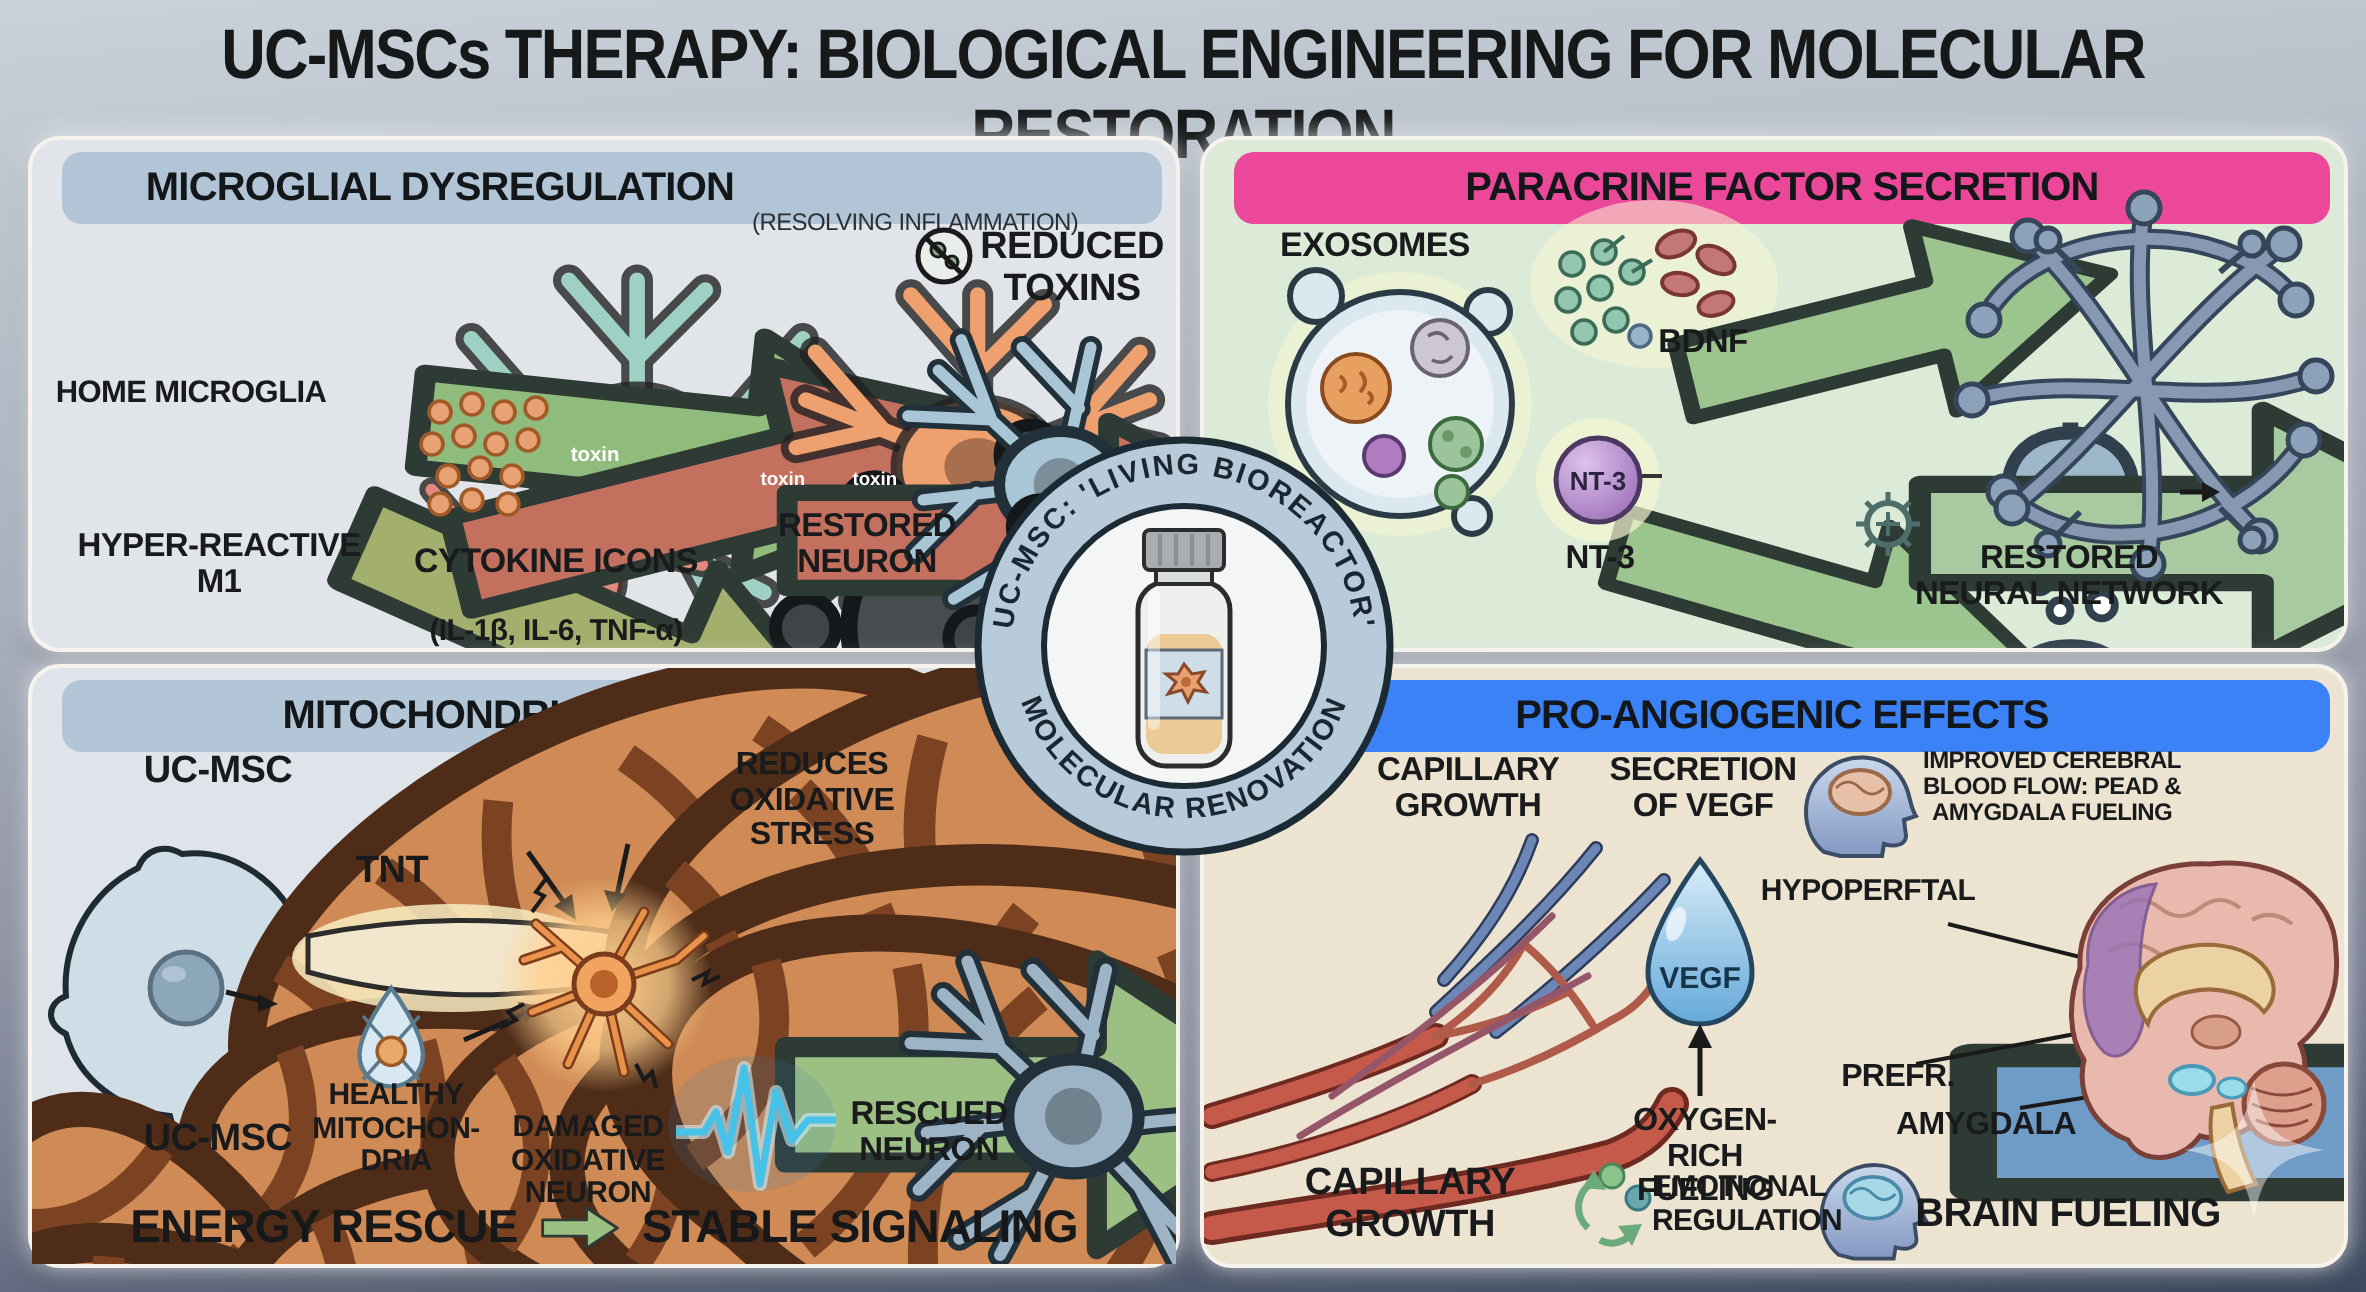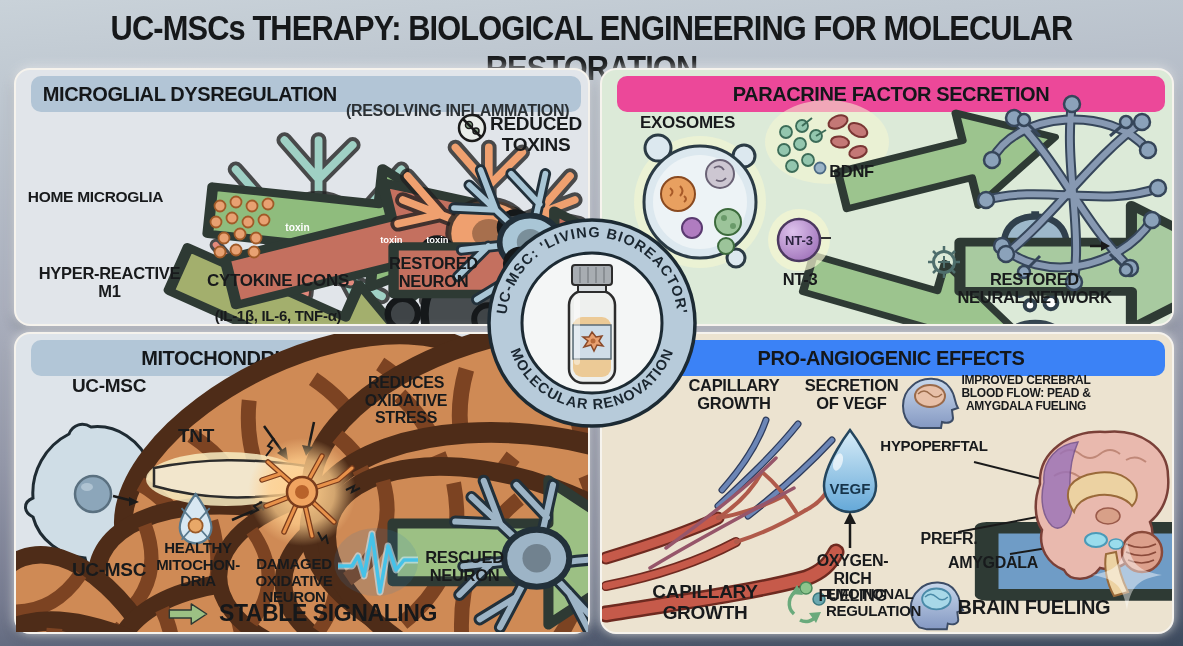--- a/index.html
+++ b/index.html
@@ -9,21 +9,21 @@
     background:linear-gradient(175deg,#c9d2d9 0%,#bfc8d1 12%,#a9aebc 42%,#9397a8 62%,#767b90 80%,#4d586d 94%,#3c4a5e 100%);
   }
   .main-title{position:absolute;top:8px;left:0;width:100%;text-align:center;
     font-size:35px;font-weight:800;color:#16181a;letter-spacing:-1px;}
   .main-title span{display:inline-block;transform:scaleX(.88);transform-origin:center;}
   .panel{position:absolute;border-radius:16px;border:2px solid #f6f3ed;
     box-shadow:0 0 12px rgba(255,255,255,.8),0 5px 12px rgba(15,25,40,.4);}
   .phead{position:absolute;left:15px;right:7px;top:6px;height:36px;border-radius:10px;
     display:flex;align-items:center;justify-content:center;gap:9px;white-space:nowrap;}
   .phead .t1{font-weight:800;font-size:20px;color:#14171a;letter-spacing:-.4px;}
-  .phead .t2{font-weight:700;font-size:16px;color:#2b3034;letter-spacing:-.3px;margin-top:33px;}
+  .phead .t2{font-weight:400;font-size:12px;color:#2b3034;letter-spacing:-.3px;margin-top:33px;}
   .psvg{position:absolute;left:0;top:0;}
   .lbl{position:absolute;font-weight:800;color:#181a1c;line-height:1.1;
     white-space:pre-line;text-align:center;letter-spacing:-.3px;z-index:3;}
   .lbl.left{text-align:left;}
   .badge{position:absolute;left:482px;top:213px;z-index:6;}
   .arc{font-weight:800;font-size:14.5px;letter-spacing:1.1px;fill:#1a2630;
     font-family:"Liberation Sans",sans-serif;}
   svg text{font-family:"Liberation Sans",sans-serif;}
   .footer-row{position:absolute;left:0;right:0;bottom:5px;display:flex;align-items:center;
     justify-content:center;gap:10px;font-weight:800;font-size:23px;color:#16181a;
@@ -390,20 +390,21 @@
     <div class="lbl" style="left:132px;top:206px;width:100px;font-size:15px;">HEALTHY
 MITOCHON-
 DRIA</div>
     <div class="lbl" style="left:228px;top:206px;width:100px;font-size:15px;margin-top:16px;">DAMAGED
 OXIDATIVE
 NEURON</div>
     <div class="lbl" style="left:396px;top:214px;width:105px;font-size:16.5px;">RESCUED
 NEURON</div>
     <div class="lbl" style="left:38px;top:226px;width:110px;font-size:19px;">UC-MSC</div>
     <div class="footer-row">
+      <span>ENERGY RESCUE</span>
       <svg width="42" height="26" viewBox="0 0 100 64">
           <g color="#9cc084">
             <use href="#sym-arrow"></use>
           </g>
         </svg>
       <span>STABLE SIGNALING</span>
     </div>
   </div>
 
   <div class="panel" style="left:600px;top:332px;width:570px;height:298px;background:#ece3d0;">

